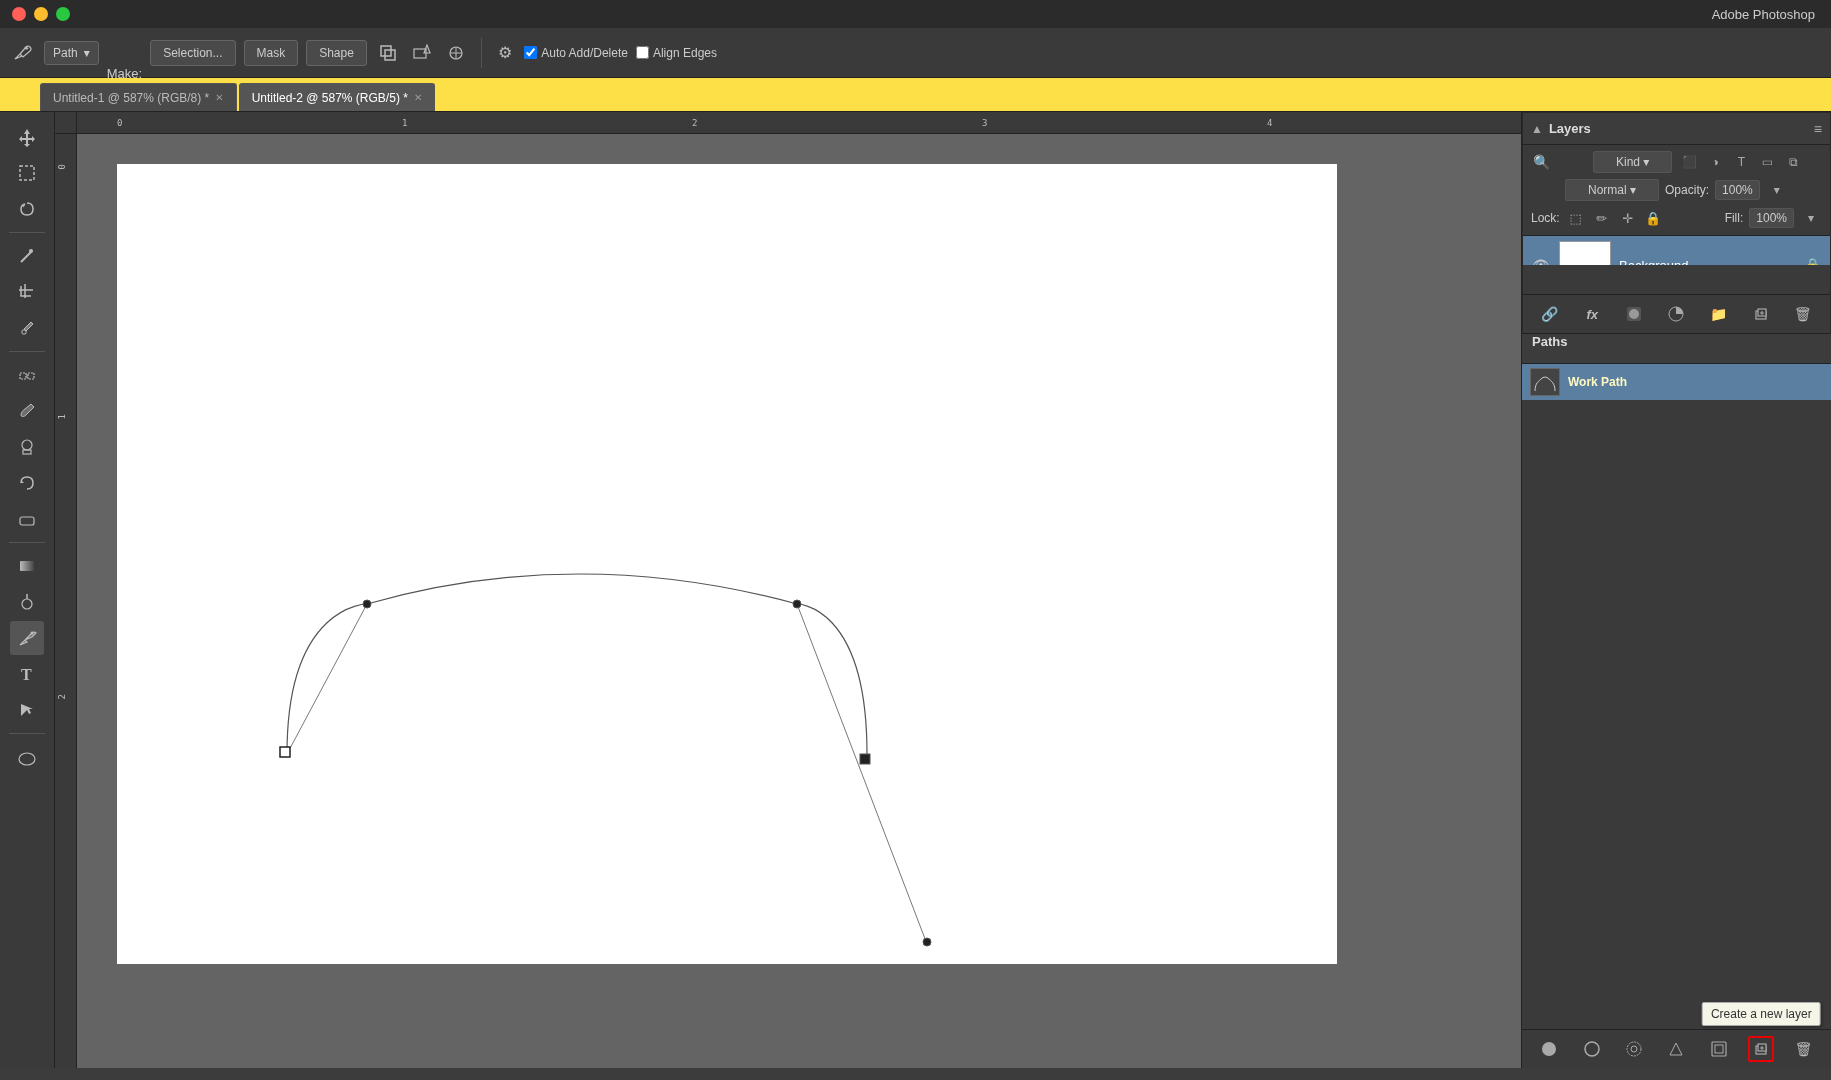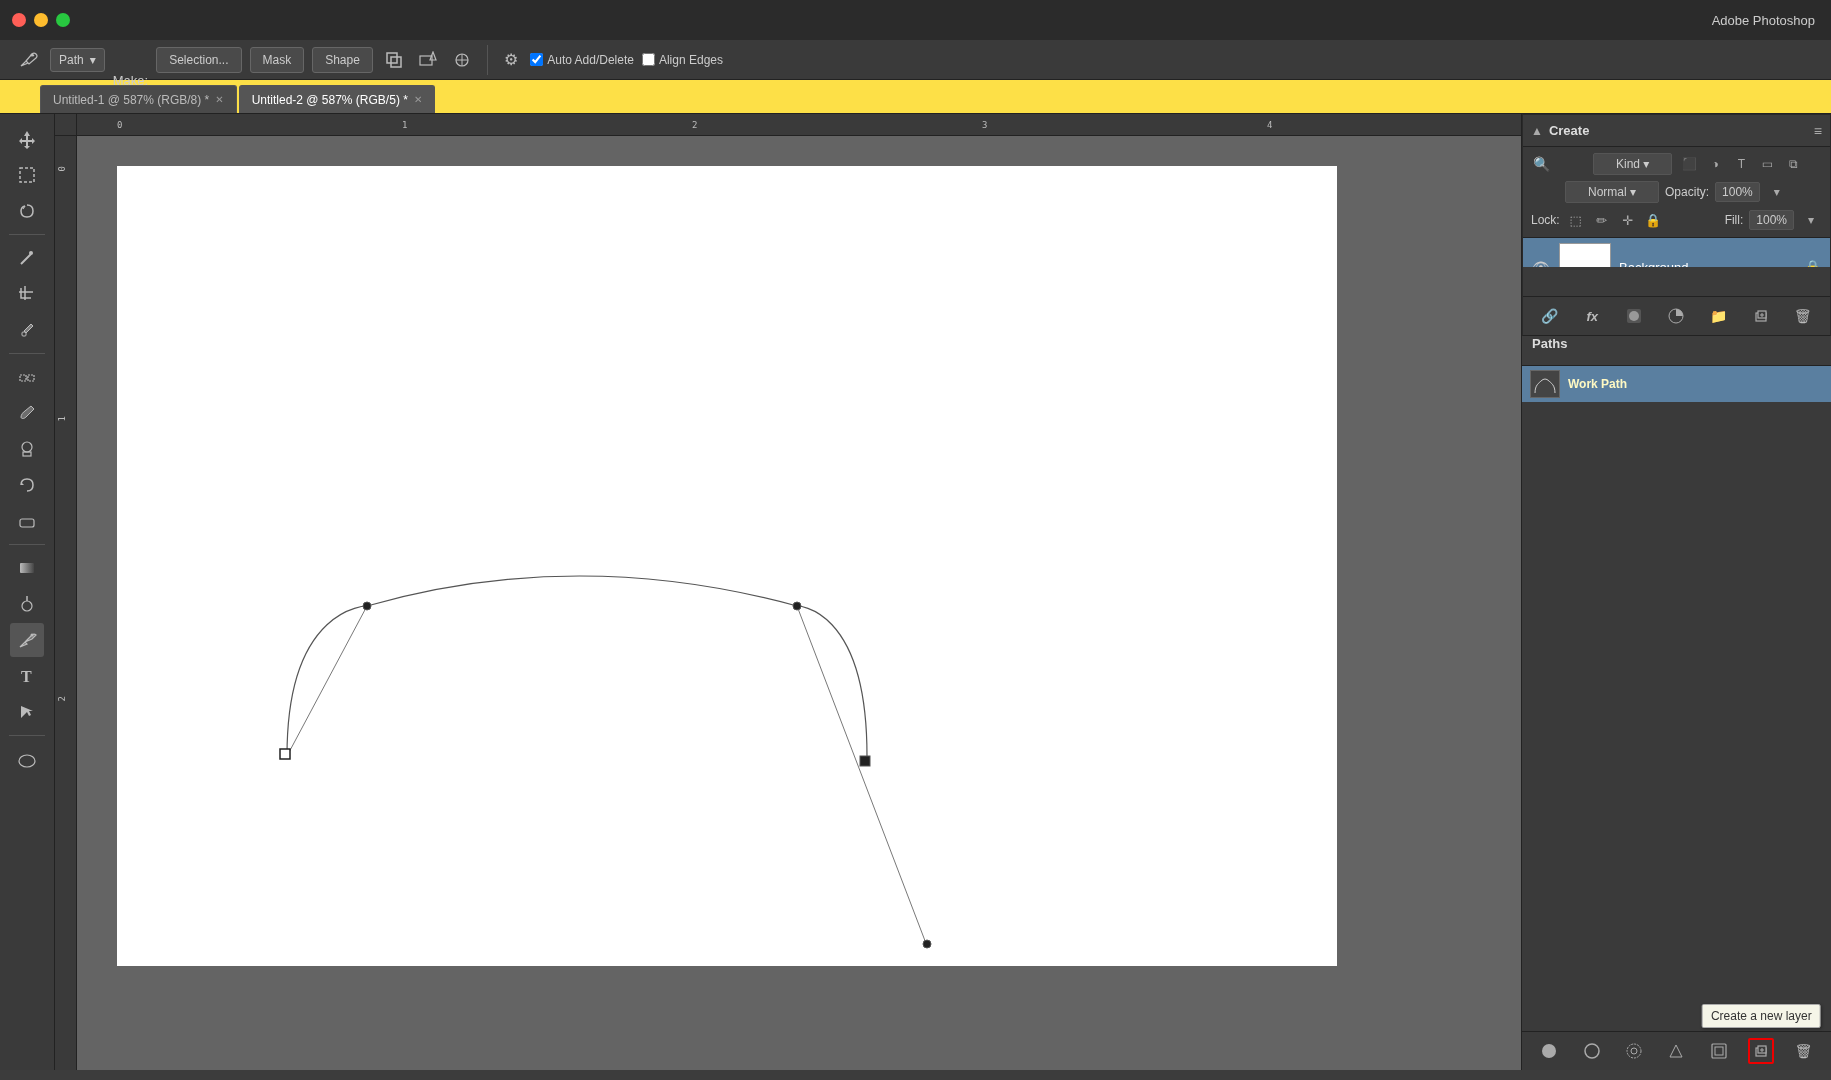--- a/index.html
+++ b/index.html
@@ -1,45 +1,45 @@
 <!DOCTYPE html>
 <html><head>
   <meta charset="utf-8">
   <style>
     * { box-sizing: border-box; margin: 0; padding: 0; }
     body { background: #3c3c3c; font-family: -apple-system, 'Helvetica Neue', Arial, sans-serif; width: 1831px; height: 1080px; overflow: hidden; position: relative; }
 
     
     .titlebar {
       background: #2b2b2b;
-      height: 40px;
+      height: 28px;
       display: flex;
       align-items: center;
       padding: 0 12px;
       position: relative;
     }
     .traffic-lights { display: flex; gap: 8px; align-items: center; }
     .tl { width: 14px; height: 14px; border-radius: 50%; }
     .tl-red { background: #ff5f57; }
     .tl-yellow { background: #febc2e; }
     .tl-green { background: #28c840; }
     .app-title {
       position: absolute;
       right: 16px;
       color: #ccc;
       font-size: 13px;
     }
 
     
     .toolbar {
       background: #3a3a3a;
-      height: 40px;
-      display: flex;
-      align-items: center;
-      padding: 0 14px;
+      height: 50px;
+      display: flex;
+      align-items: center;
+      padding: 0 8px;
       gap: 8px;
       border-bottom: 1px solid #222;
     }
     .tool-pen-icon {
       width: 28px;
       height: 28px;
       display: flex;
       align-items: center;
       justify-content: center;
       color: #ccc;
@@ -675,21 +675,21 @@
       </svg>
     </div>
   </div>
 
   <div class="panels-area">
 
     <div class="panel panel-top">
       <div class="panel-header">
         <div style="display:flex; align-items:center; gap:6px;">
           <div class="panel-close-btn">▲</div>
-          <span class="panel-title">Create</span>
+          <span class="panel-title">Layers</span>
         </div>
         <div class="panel-menu-icon">≡</div>
       </div>
 
       <div class="panel-controls">
         <div class="panel-row">
           <div class="panel-small-icon" style="font-size:14px;">🔍</div>
           <div class="panel-select">
             <span>Kind</span> ▾
           </div>

